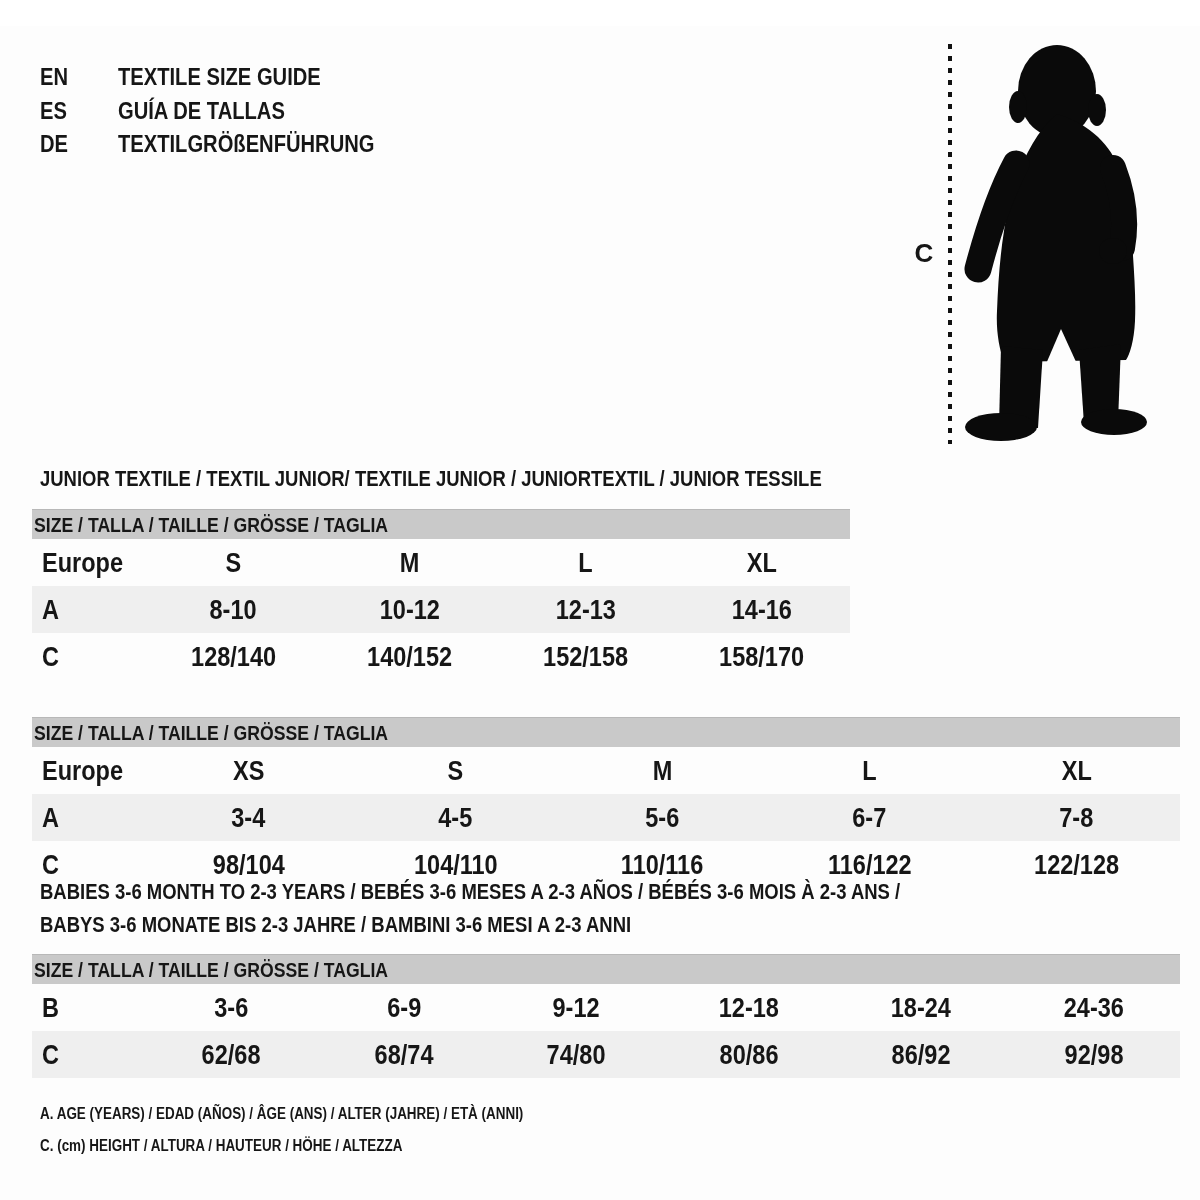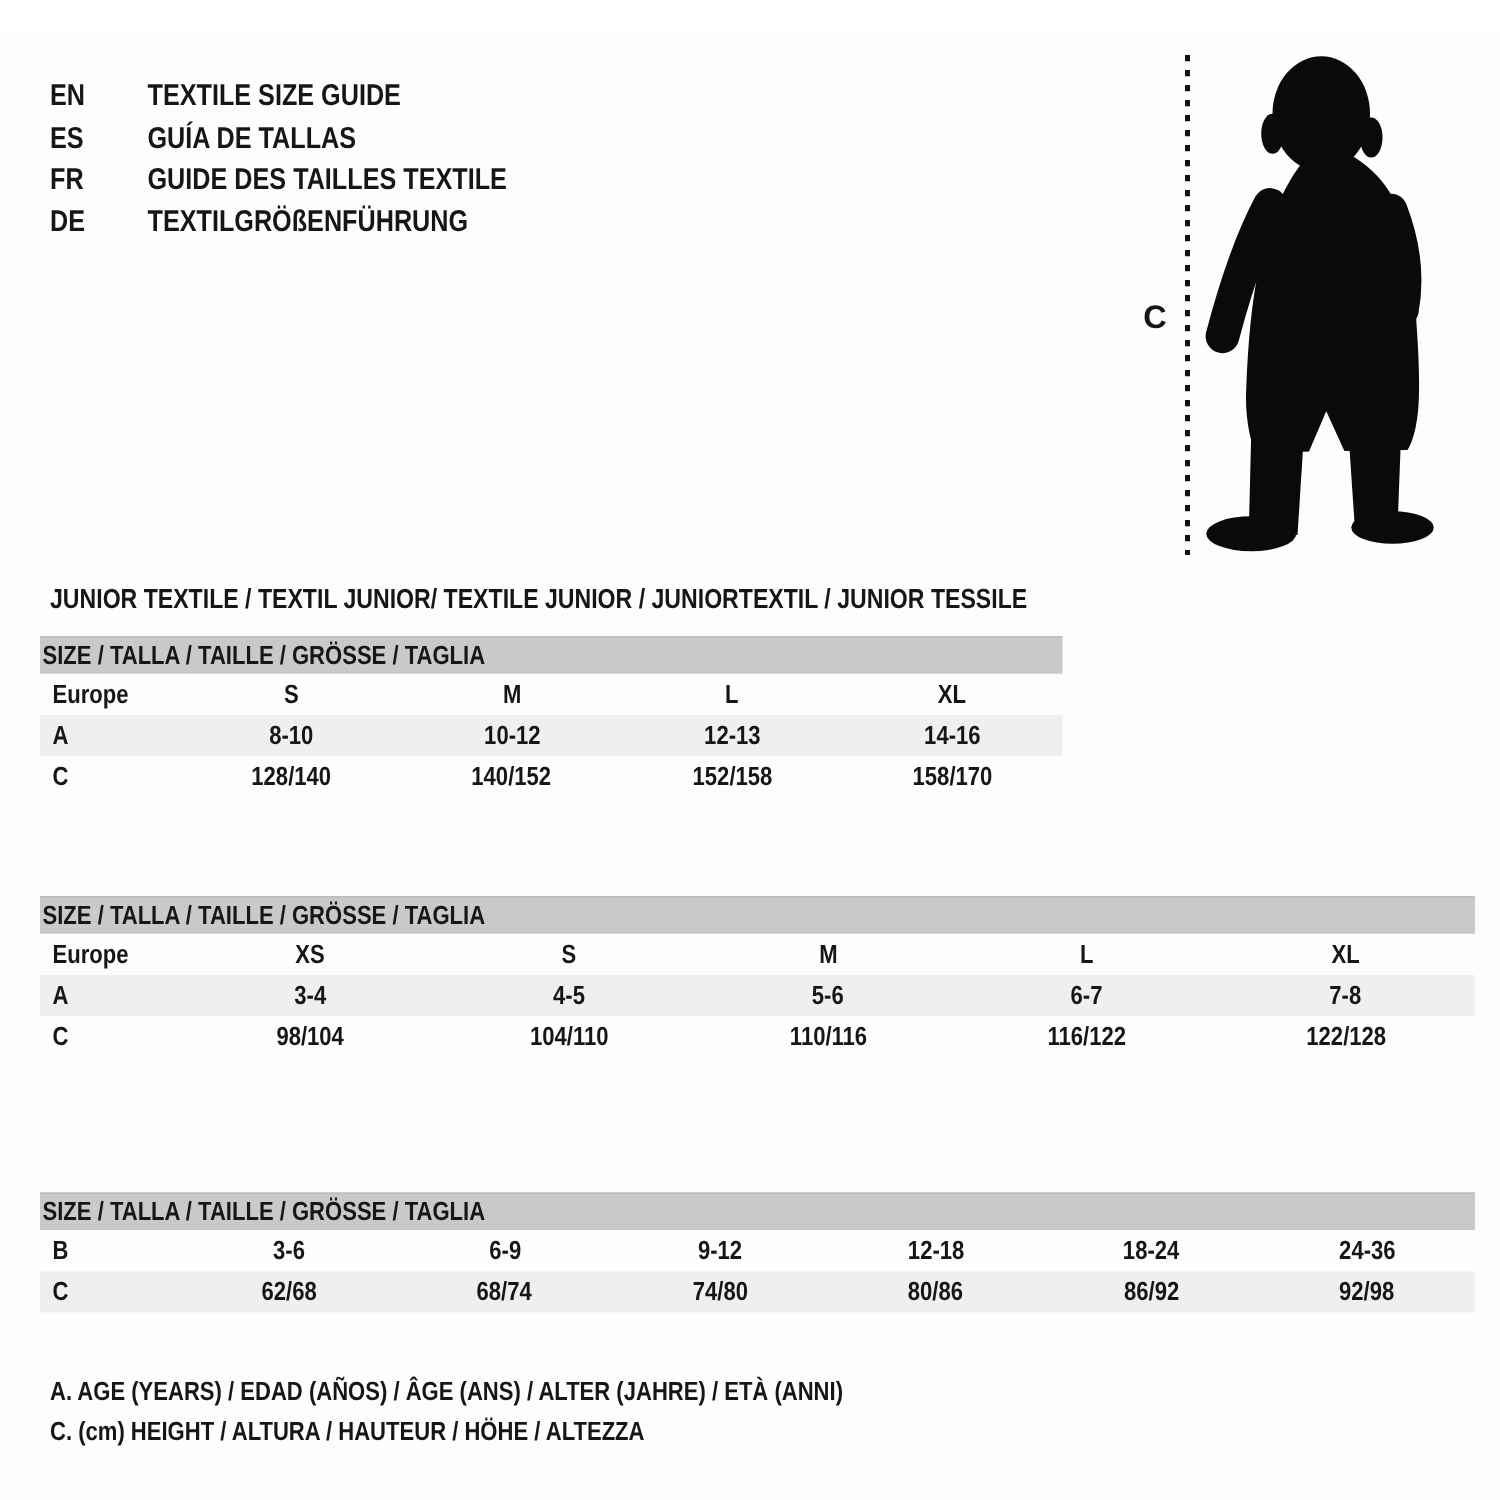--- a/index.html
+++ b/index.html
@@ -25,45 +25,41 @@
   
   .sec-title{position:absolute;left:40px;font-size:22px;line-height:33px;}
   .sub{font-size:14px;vertical-align:-4px;}
 
   
   .table{position:absolute;left:32px;}
   .t-head{
     height:30px;line-height:30px;background:#c9c9c9;border-top:1px solid #b8b8b8;
     padding-left:2px;font-size:21px;box-sizing:border-box;
   }
-  .t-row{display:flex;height:33px;align-items:center;font-size:21px;}
+  .t-row{display:flex;height:47px;align-items:center;font-size:28px;}
   .t-row.shade{background:#efefef;}
   .t-label{width:113px;padding-left:10px;box-sizing:border-box;}
   .t-cell{flex:1;text-align:center;}
 
   
-  .legend{position:absolute;left:40px;top:1072px;font-size:21px;line-height:31.5px;}
+  .legend{position:absolute;left:40px;top:1072px;font-size:16px;line-height:31.5px;}
 </style>
 </head>
 <body>
 
 <div class="page">
 
   <div class="lang">
     <div class="lang-row">
       <span class="lang-code"><span class="cnd">EN</span></span>
       <span class="cnd">TEXTILE SIZE GUIDE</span>
     </div>
     <div class="lang-row">
       <span class="lang-code"><span class="cnd">ES</span></span>
       <span class="cnd">GUÍA DE TALLAS</span>
-    </div>
-    <div class="lang-row">
-      <span class="lang-code"><span class="cnd">FR</span></span>
-      <span class="cnd">GUIDE DES TAILLES TEXTILE</span>
     </div>
     <div class="lang-row">
       <span class="lang-code"><span class="cnd">DE</span></span>
       <span class="cnd">TEXTILGRÖßENFÜHRUNG</span>
     </div>
   </div>
 
   <div class="fig">
     <svg viewBox="0 0 300 430" xmlns="http://www.w3.org/2000/svg">
       <line x1="50" y1="18" x2="50" y2="418" stroke="#111" stroke-width="4" stroke-dasharray="5 7"></line>
@@ -146,20 +142,24 @@
     <div class="t-row">
       <span class="t-label"><span class="cnd">C</span></span>
       <span class="t-cell"><span class="cndc">98/104</span></span>
       <span class="t-cell"><span class="cndc">104/110</span></span>
       <span class="t-cell"><span class="cndc">110/116</span></span>
       <span class="t-cell"><span class="cndc">116/122</span></span>
       <span class="t-cell"><span class="cndc">122/128</span></span>
     </div>
   </div>
 
+  <div class="sec-title" style="top:849px;">
+    <div><span class="cnd">BABIES 3-6 MONTH TO 2-3 YEARS / BEBÉS 3-6 MESES A 2-3 AÑOS / BÉBÉS 3-6 MOIS À 2-3 ANS /</span></div>
+    <div><span class="cnd">BABYS 3-6 MONATE BIS 2-3 JAHRE / BAMBINI 3-6 MESI A 2-3 ANNI</span></div>
+  </div>
   <div class="table" style="top:928px;width:1148px;">
     <div class="t-head">
       <span class="cnd">SIZE / TALLA / TAILLE / GRÖSSE / TAGLIA</span>
     </div>
     <div class="t-row">
       <span class="t-label"><span class="cnd">B</span></span>
       <span class="t-cell"><span class="cndc">3-6</span></span>
       <span class="t-cell"><span class="cndc">6-9</span></span>
       <span class="t-cell"><span class="cndc">9-12</span></span>
       <span class="t-cell"><span class="cndc">12-18</span></span>

